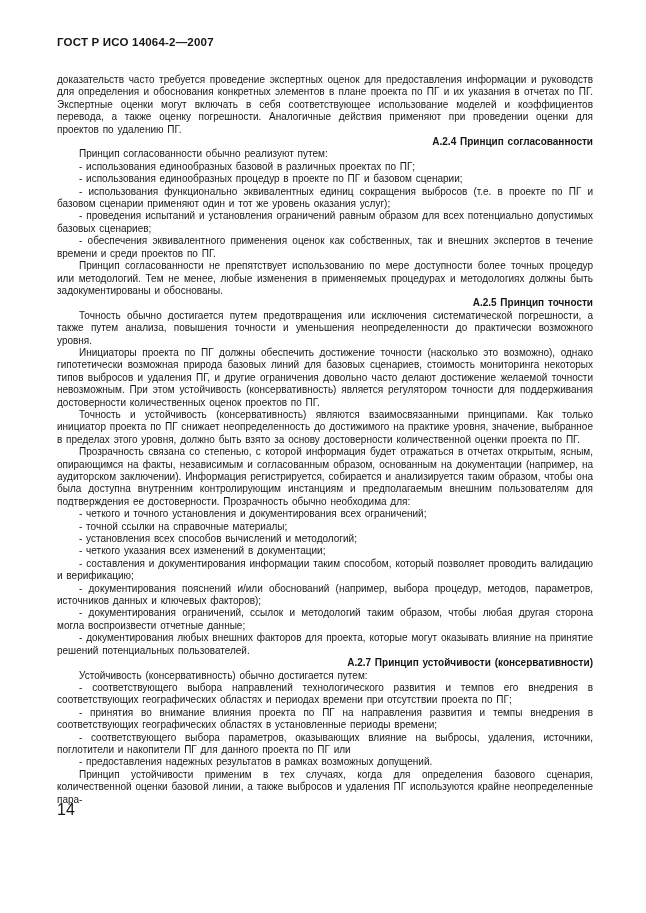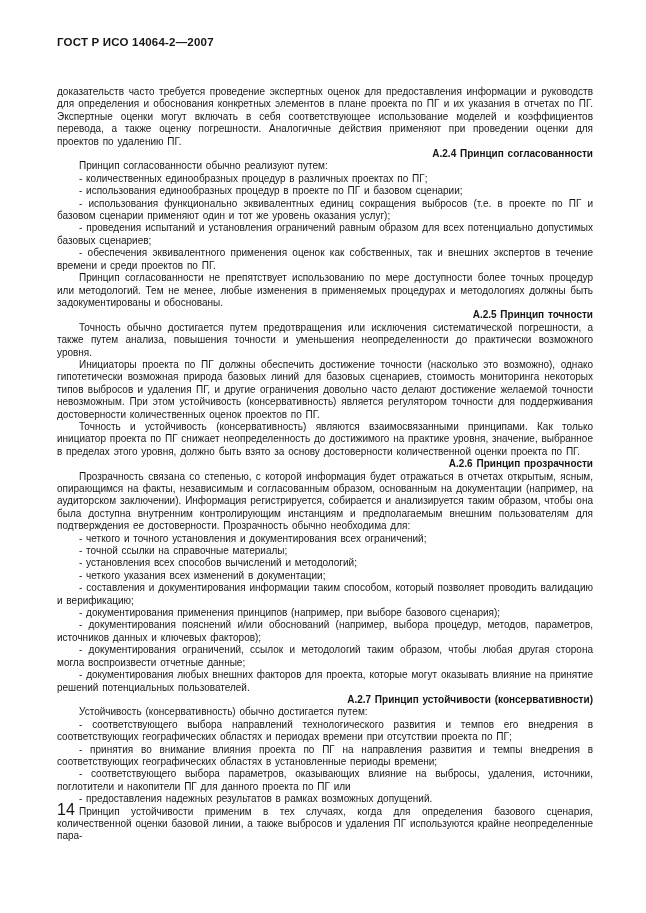--- a/index.html
+++ b/index.html
@@ -31,21 +31,21 @@
     font-size: 10px;
     line-height: 12.4px;
     text-align: justify;
     word-spacing: 1px;
   }
   .doc-body p {
     margin: 0;
     padding: 0;
     text-indent: 22px;
   }
-  .doc-body p.cont { text-indent: 0; margin-top: 12px; }
+  .doc-body p.cont { text-indent: 0; }
   .doc-body p.heading {
     font-weight: bold;
     text-align: right;
   }
   .page-number {
     position: absolute;
     left: 57px;
     top: 801px;
     font-size: 16px;
   }
@@ -53,38 +53,36 @@
 </head>
 <body>
 
 <div class="page">
   <div class="doc-header">ГОСТ Р ИСО 14064-2—2007</div>
 
   <div class="doc-body">
     <p class="cont">доказательств часто требуется проведение экспертных оценок для предоставления информации и руководств для определения и обоснования конкретных элементов в плане проекта по ПГ и их указания в отчетах по ПГ. Экспертные оценки могут включать в себя соответствующее использование моделей и коэффициентов перевода, а также оценку погрешности. Аналогичные действия применяют при проведении оценки для проектов по удалению ПГ.</p>
     <p class="heading">А.2.4 Принцип согласованности</p>
     <p>Принцип согласованности обычно реализуют путем:</p>
-    <p>- количественных единообразных процедур в различных проектах по ПГ;</p>
+    <p>- использования единообразных базовой в различных проектах по ПГ;</p>
     <p>- использования единообразных процедур в проекте по ПГ и базовом сценарии;</p>
     <p>- использования функционально эквивалентных единиц сокращения выбросов (т.е. в проекте по ПГ и базовом сценарии применяют один и тот же уровень оказания услуг);</p>
     <p>- проведения испытаний и установления ограничений равным образом для всех потенциально допустимых базовых сценариев;</p>
     <p>- обеспечения эквивалентного применения оценок как собственных, так и внешних экспертов в течение времени и среди проектов по ПГ.</p>
     <p>Принцип согласованности не препятствует использованию по мере доступности более точных процедур или методологий. Тем не менее, любые изменения в применяемых процедурах и методологиях должны быть задокументированы и обоснованы.</p>
     <p class="heading">А.2.5 Принцип точности</p>
     <p>Точность обычно достигается путем предотвращения или исключения систематической погрешности, а также путем анализа, повышения точности и уменьшения неопределенности до практически возможного уровня.</p>
     <p>Инициаторы проекта по ПГ должны обеспечить достижение точности (насколько это возможно), однако гипотетически возможная природа базовых линий для базовых сценариев, стоимость мониторинга некоторых типов выбросов и удаления ПГ, и другие ограничения довольно часто делают достижение желаемой точности невозможным. При этом устойчивость (консервативность) является регулятором точности для поддерживания достоверности количественных оценок проектов по ПГ.</p>
     <p>Точность и устойчивость (консервативность) являются взаимосвязанными принципами. Как только инициатор проекта по ПГ снижает неопределенность до достижимого на практике уровня, значение, выбранное в пределах этого уровня, должно быть взято за основу достоверности количественной оценки проекта по ПГ.</p>
-    <p class="heading">А.2.6 Принцип прозрачности</p>
     <p>Прозрачность связана со степенью, с которой информация будет отражаться в отчетах открытым, ясным, опирающимся на факты, независимым и согласованным образом, основанным на документации (например, на аудиторском заключении). Информация регистрируется, собирается и анализируется таким образом, чтобы она была доступна внутренним контролирующим инстанциям и предполагаемым внешним пользователям для подтверждения ее достоверности. Прозрачность обычно необходима для:</p>
     <p>- четкого и точного установления и документирования всех ограничений;</p>
     <p>- точной ссылки на справочные материалы;</p>
     <p>- установления всех способов вычислений и методологий;</p>
     <p>- четкого указания всех изменений в документации;</p>
     <p>- составления и документирования информации таким способом, который позволяет проводить валидацию и верификацию;</p>
-    <p>- документирования применения принципов (например, при выборе базового сценария);</p>
     <p>- документирования пояснений и/или обоснований (например, выбора процедур, методов, параметров, источников данных и ключевых факторов);</p>
     <p>- документирования ограничений, ссылок и методологий таким образом, чтобы любая другая сторона могла воспроизвести отчетные данные;</p>
     <p>- документирования любых внешних факторов для проекта, которые могут оказывать влияние на принятие решений потенциальных пользователей.</p>
     <p class="heading">А.2.7 Принцип устойчивости (консервативности)</p>
     <p>Устойчивость (консервативность) обычно достигается путем:</p>
     <p>- соответствующего выбора направлений технологического развития и темпов его внедрения в соответствующих географических областях и периодах времени при отсутствии проекта по ПГ;</p>
     <p>- принятия во внимание влияния проекта по ПГ на направления развития и темпы внедрения в соответствующих географических областях в установленные периоды времени;</p>
     <p>- соответствующего выбора параметров, оказывающих влияние на выбросы, удаления, источники, поглотители и накопители ПГ для данного проекта по ПГ или</p>
     <p>- предоставления надежных результатов в рамках возможных допущений.</p>
     <p>Принцип устойчивости применим в тех случаях, когда для определения базового сценария, количественной оценки базовой линии, а также выбросов и удаления ПГ используются крайне неопределенные пара-</p>

